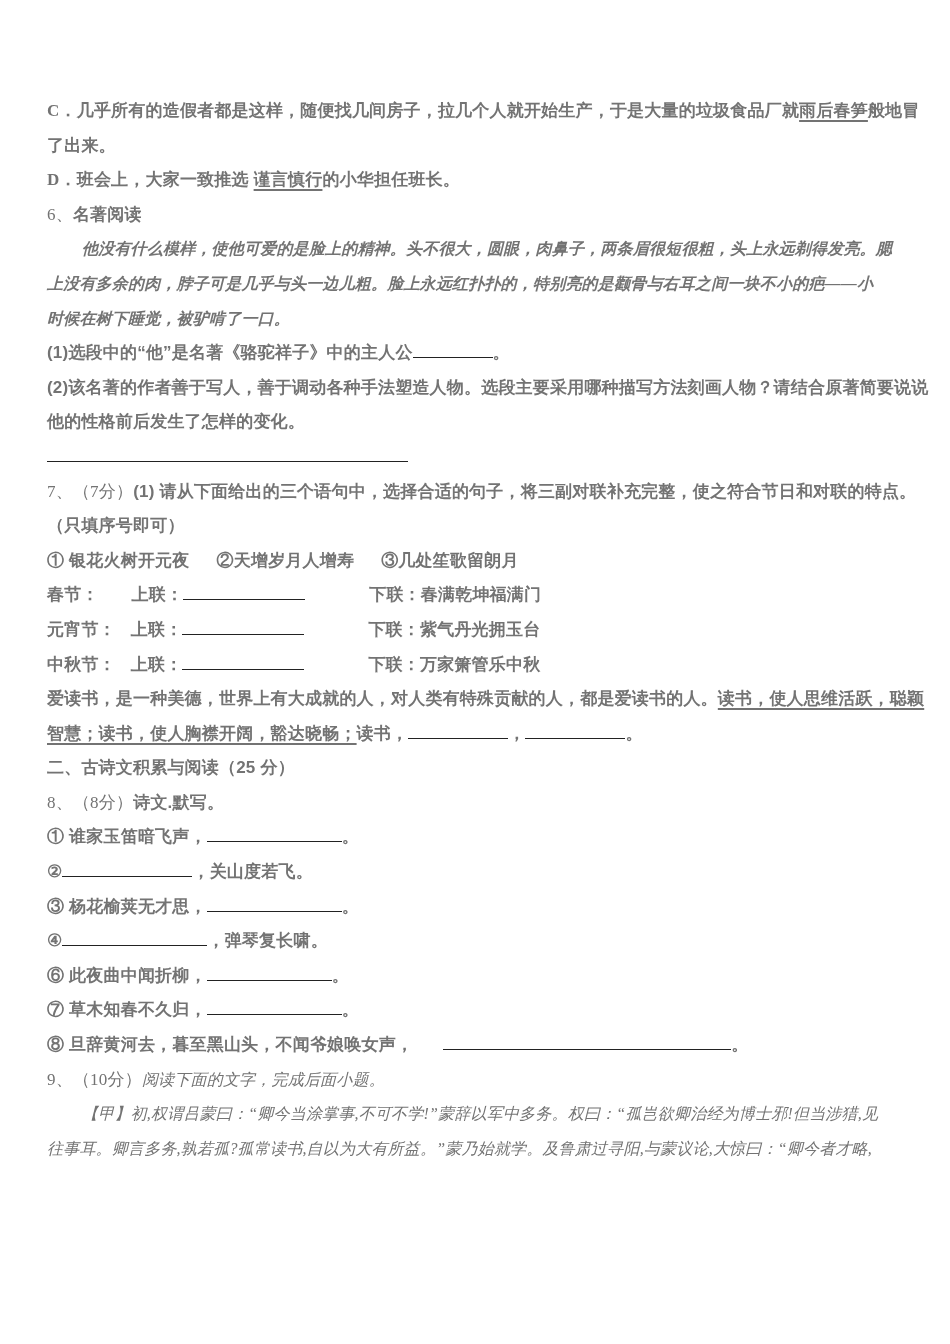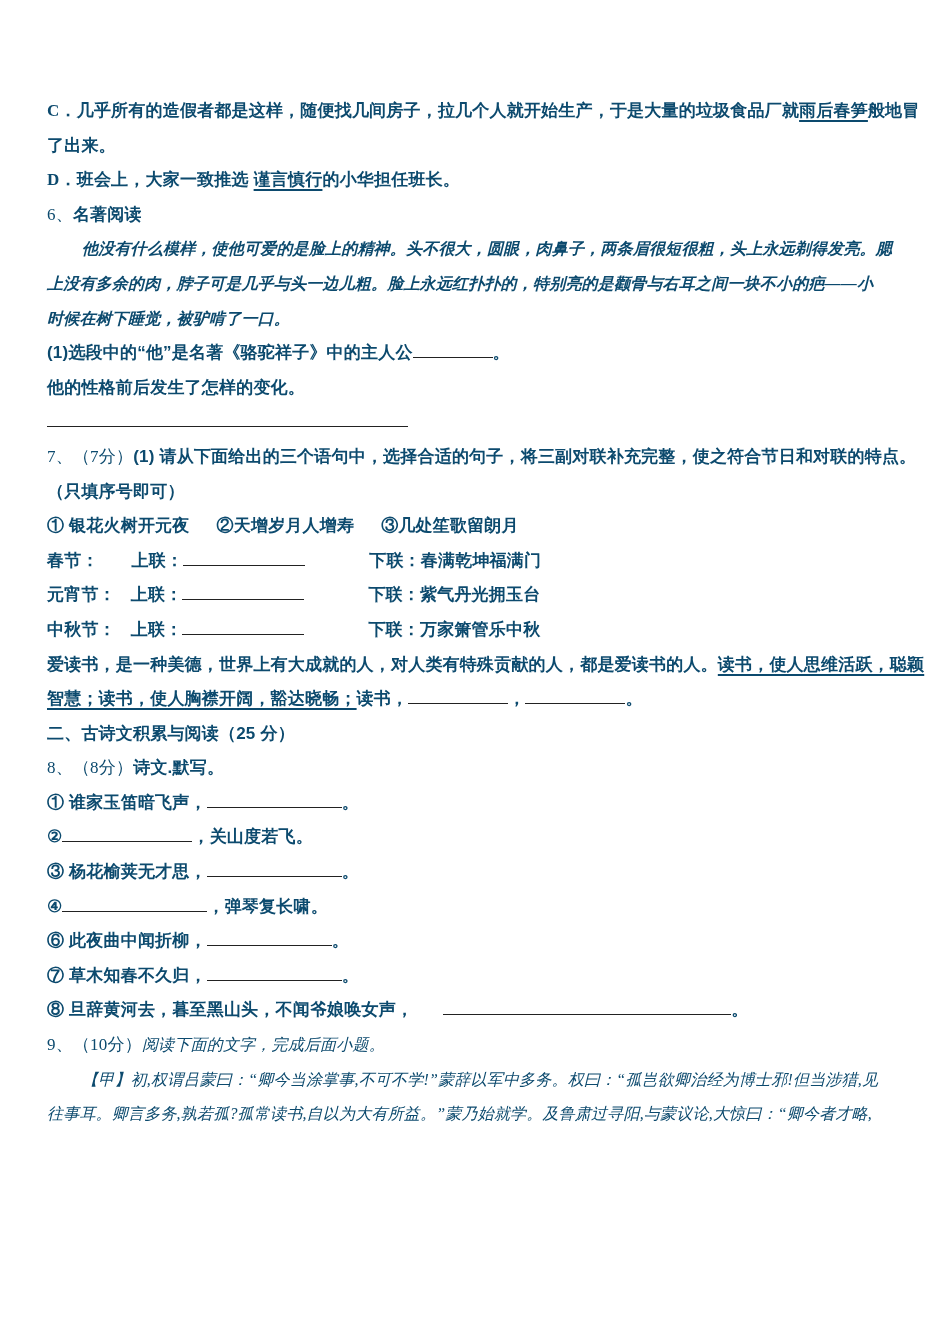--- a/index.html
+++ b/index.html
@@ -9,21 +9,21 @@
     margin:0 auto;
     background:#ffffff;
     box-sizing:border-box;
     padding:94px 38px 0 47px;
     overflow:hidden;
   }
   .line{
     height:34.6px;
     line-height:34.6px;
     white-space:nowrap;
-    color:#0c4a6e;
+    color:#737373;
     font-family:"Liberation Sans",sans-serif;
     font-weight:600;
     font-size:17px;
     letter-spacing:0.2px;
   }
   
   .num{font-family:"Liberation Serif",serif;font-weight:400;}
   
   .lab{font-family:"Liberation Serif",serif;font-weight:700;}
   
@@ -42,20 +42,21 @@
 
 <div class="page">
     <div class="line"><span class="lab">C．</span><span>几乎所有的造假者都是这样，随便找几间房子，拉几个人就开始生产，于是大量的垃圾食品厂就</span><span class="u">雨后春笋</span><span>般地冒</span></div>
     <div class="line"><span>了出来。</span></div>
     <div class="line"><span class="lab">D．</span><span>班会上，大家一致推选 </span><span class="u">谨言慎行</span><span>的小华担任班长。</span></div>
     <div class="line"><span class="num">6、</span><span>名著阅读</span></div>
     <div class="line" style="padding-left: 35px;"><span class="kaib">他没有什么模样，使他可爱的是脸上的精神。头不很大，圆眼，肉鼻子，两条眉很短很粗，头上永远剃得发亮。腮</span></div>
     <div class="line"><span class="kaib">上没有多余的肉，脖子可是几乎与头一边儿粗。脸上永远红扑扑的，特别亮的是颧骨与右耳之间一块不小的疤——小</span></div>
     <div class="line"><span class="kaib">时候在树下睡觉，被驴啃了一口。</span></div>
     <div class="line"><span>(1)选段中的“他”是名著《骆驼祥子》中的主人公</span><span class="blank" style="width: 80px;"></span><span>。</span></div>
+    <div class="line"><span>(2)该名著的作者善于写人，善于调动各种手法塑造人物。选段主要采用哪种描写方法刻画人物？请结合原著简要说说</span></div>
     <div class="line"><span>他的性格前后发生了怎样的变化。</span></div>
     <div class="line"><span class="blank" style="width: 361px;"></span></div>
     <div class="line"><span class="num">7、（7分）</span><span>(1) 请从下面给出的三个语句中，选择合适的句子，将三副对联补充完整，使之符合节日和对联的特点。</span></div>
     <div class="line"><span>（只填序号即可）</span></div>
     <div class="line"><span>① 银花火树开元夜</span><span class="gap" style="width: 27px;"></span><span>②天增岁月人增寿</span><span class="gap" style="width: 27px;"></span><span>③几处笙歌留朗月</span></div>
     <div class="line"><span>春节：</span><span class="gap" style="width: 33px;"></span><span>上联：</span><span class="blank" style="width: 122px;"></span><span class="gap" style="width: 64px;"></span><span>下联：春满乾坤福满门</span></div>
     <div class="line"><span>元宵节：</span><span class="gap" style="width: 15px;"></span><span>上联：</span><span class="blank" style="width: 122px;"></span><span class="gap" style="width: 64px;"></span><span>下联：紫气丹光拥玉台</span></div>
     <div class="line"><span>中秋节：</span><span class="gap" style="width: 15px;"></span><span>上联：</span><span class="blank" style="width: 122px;"></span><span class="gap" style="width: 64px;"></span><span>下联：万家箫管乐中秋</span></div>
     <div class="line"><span>爱读书，是一种美德，世界上有大成就的人，对人类有特殊贡献的人，都是爱读书的人。</span><span class="u">读书，使人思维活跃，聪颖</span></div>
     <div class="line"><span class="u">智慧；读书，使人胸襟开阔，豁达晓畅；</span><span>读书，</span><span class="blank" style="width: 100px;"></span><span>，</span><span class="blank" style="width: 100px;"></span><span>。</span></div>

